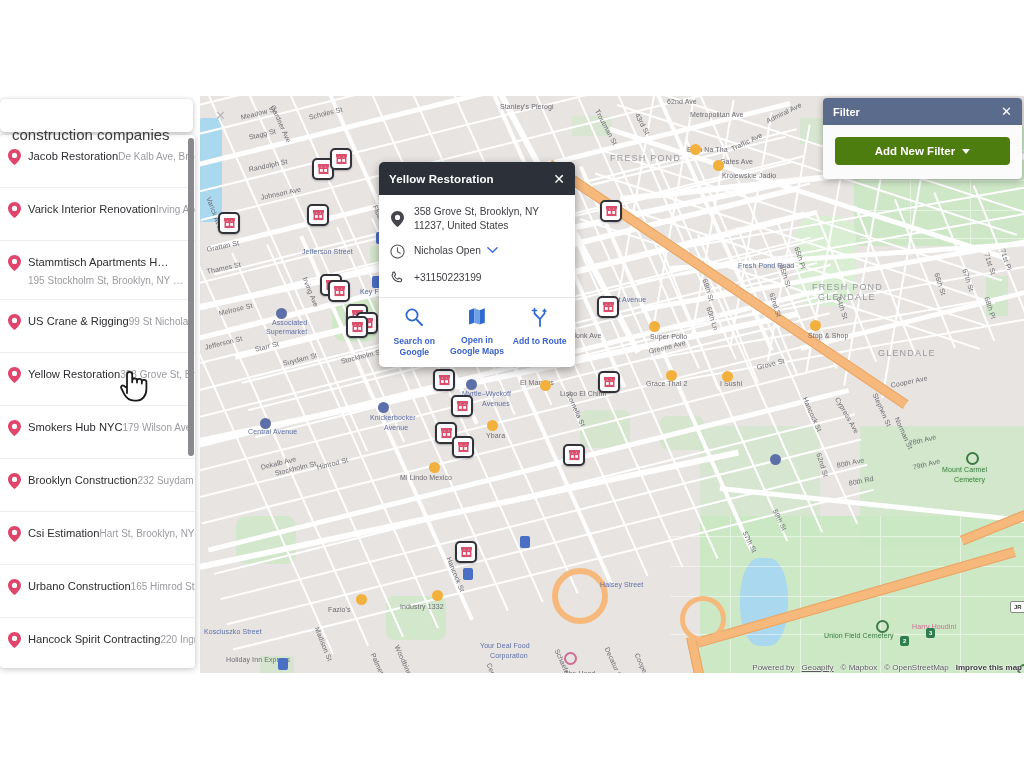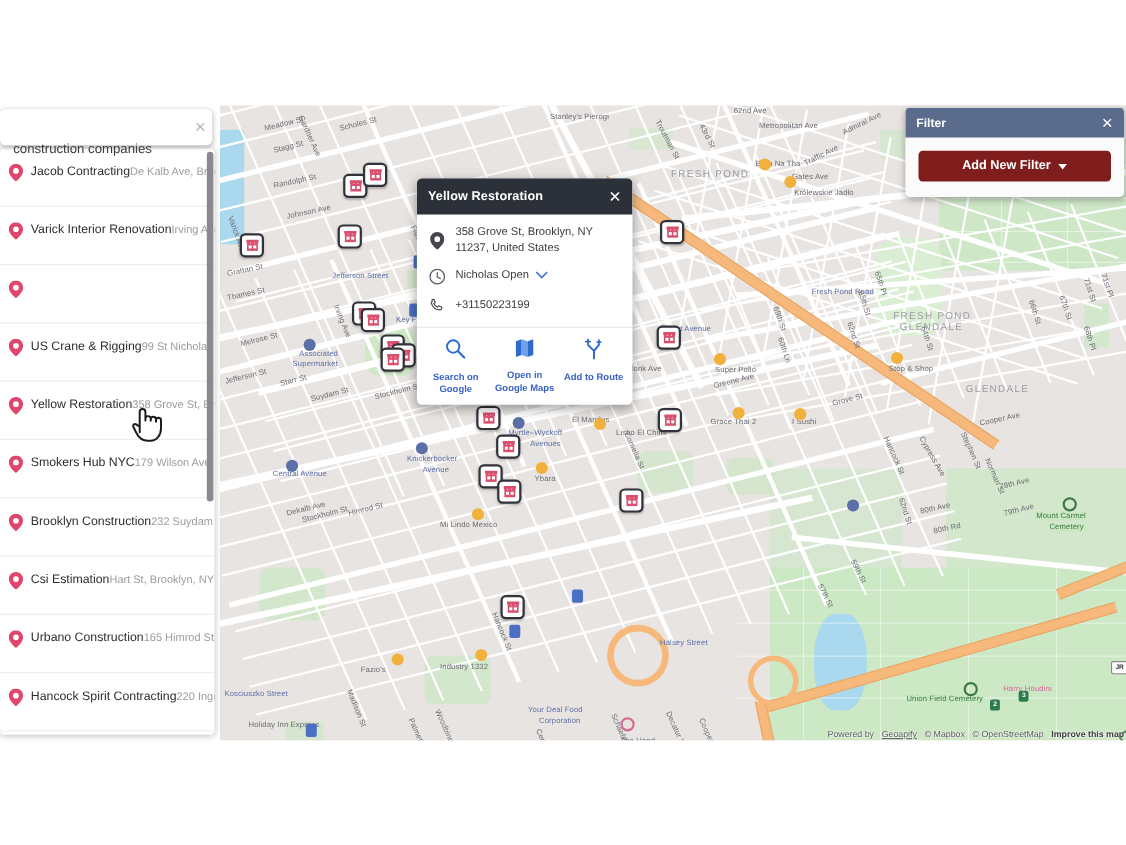--- a/index.html
+++ b/index.html
@@ -59,21 +59,21 @@
   .marker svg{display:block;}
 
   
   .search-wrap{
     position:absolute;left:0px;top:99px;width:193px;height:33px;
     background:#fff;border-radius:5px;box-shadow:0 1px 5px rgba(0,0,0,.28);
     display:flex;align-items:center;z-index:40;
   }
   .search-input{
     border:0;outline:0;background:transparent;flex:1;
-    font-family:"Liberation Sans",sans-serif;font-size:12px;color:#3b3b3f;
+    font-family:"Liberation Sans",sans-serif;font-size:15px;color:#3b3b3f;
     padding:0 4px 0 12px;
     margin-top:38px;
   }
   .search-clear{
     width:22px;height:100%;display:flex;align-items:center;justify-content:center;
     color:#b7b7bb;font-size:13px;cursor:pointer;user-select:none;
   }
 
   .list-panel{
     position:absolute;left:0px;top:135px;width:195px;height:533px;
@@ -127,21 +127,21 @@
     z-index:45;overflow:hidden;
   }
   .filter-head{
     background:#5a6b8b;color:#fff;height:27px;display:flex;align-items:center;
     justify-content:space-between;padding:0 10px;
   }
   .filter-title{font-size:11px;font-weight:bold;}
   .filter-x{font-size:13px;cursor:pointer;}
   .filter-body{padding:12px 12px 14px 12px;}
   .filter-btn{
-    width:100%;height:28px;background:#7f1d1d;color:#fff;border:0;border-radius:4px;
+    width:100%;height:28px;background:#4d7c0f;color:#fff;border:0;border-radius:4px;
     font-family:"Liberation Sans",sans-serif;font-size:11.5px;font-weight:bold;
     cursor:pointer;display:flex;align-items:center;justify-content:center;gap:7px;
   }
   .caret{width:0;height:0;border-left:4px solid transparent;border-right:4px solid transparent;border-top:5px solid #fff;}
 
   
   .attrib{
     position:absolute;right:2px;bottom:1px;font-size:8px;color:#58585c;
     display:flex;gap:7px;align-items:center;z-index:20;
     text-shadow:0 0 2px #fff,0 0 2px #fff;
@@ -634,32 +634,33 @@
     <input class="search-input" type="text" value="construction companies" style="">
     <span class="search-clear">✕</span>
   </div>
 
   <div class="list-panel">
     <div class="list-scroll" id="results-list">
         <div class="list-item">
           <span class="pin"><svg width="13" height="16" viewBox="0 0 13 16">
               <path d="M6.5 0C2.9 0 0 2.9 0 6.5 0 11 6.5 16 6.5 16S13 11 13 6.5C13 2.9 10.1 0 6.5 0zm0 9a2.6 2.6 0 1 1 0-5.2 2.6 2.6 0 0 1 0 5.2z" fill="#e0456b"></path>
             </svg></span>
-          <span class="li-text"><span class="li-title">Jacob Contracting</span><span class="li-sub">De Kalb Ave, Brooklyn, NY 1123…</span></span>
+          <span class="li-text"><span class="li-title">Jacob Restoration</span><span class="li-sub">De Kalb Ave, Brooklyn, NY 1123…</span></span>
         </div>
         <div class="list-item">
           <span class="pin"><svg width="13" height="16" viewBox="0 0 13 16">
               <path d="M6.5 0C2.9 0 0 2.9 0 6.5 0 11 6.5 16 6.5 16S13 11 13 6.5C13 2.9 10.1 0 6.5 0zm0 9a2.6 2.6 0 1 1 0-5.2 2.6 2.6 0 0 1 0 5.2z" fill="#e0456b"></path>
             </svg></span>
           <span class="li-text"><span class="li-title">Varick Interior Renovation</span><span class="li-sub">Irving Ave, Brooklyn, NY 11237, …</span></span>
         </div>
         <div class="list-item">
           <span class="pin"><svg width="13" height="16" viewBox="0 0 13 16">
               <path d="M6.5 0C2.9 0 0 2.9 0 6.5 0 11 6.5 16 6.5 16S13 11 13 6.5C13 2.9 10.1 0 6.5 0zm0 9a2.6 2.6 0 1 1 0-5.2 2.6 2.6 0 0 1 0 5.2z" fill="#e0456b"></path>
             </svg></span>
+          <span class="li-text"><span class="li-title">Stammtisch Apartments H…</span><span class="li-sub">195 Stockholm St, Brooklyn, NY …</span></span>
         </div>
         <div class="list-item">
           <span class="pin"><svg width="13" height="16" viewBox="0 0 13 16">
               <path d="M6.5 0C2.9 0 0 2.9 0 6.5 0 11 6.5 16 6.5 16S13 11 13 6.5C13 2.9 10.1 0 6.5 0zm0 9a2.6 2.6 0 1 1 0-5.2 2.6 2.6 0 0 1 0 5.2z" fill="#e0456b"></path>
             </svg></span>
           <span class="li-text"><span class="li-title">US Crane &amp; Rigging</span><span class="li-sub">99 St Nicholas Ave, Brooklyn, N…</span></span>
         </div>
         <div class="list-item">
           <span class="pin"><svg width="13" height="16" viewBox="0 0 13 16">
               <path d="M6.5 0C2.9 0 0 2.9 0 6.5 0 11 6.5 16 6.5 16S13 11 13 6.5C13 2.9 10.1 0 6.5 0zm0 9a2.6 2.6 0 1 1 0-5.2 2.6 2.6 0 0 1 0 5.2z" fill="#e0456b"></path>

